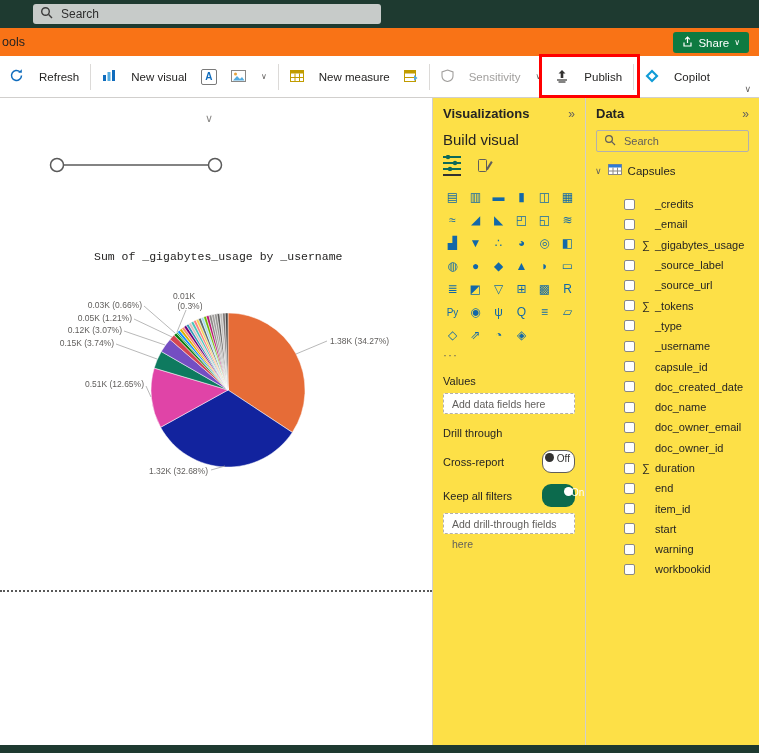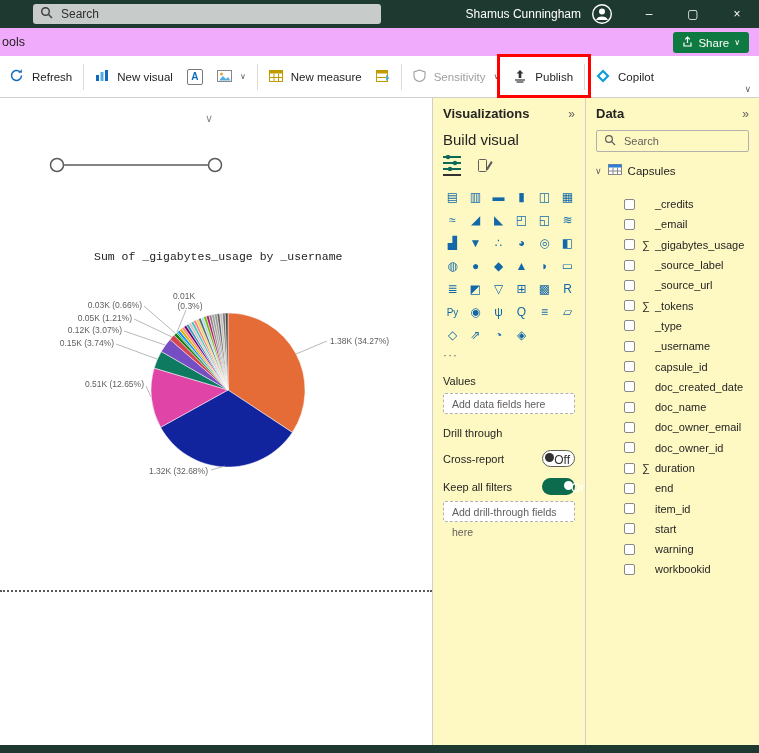--- a/index.html
+++ b/index.html
@@ -14,67 +14,67 @@
     background:var(--titlebar-bg,#1E3A30); color:#fff; }
   .tb-search { position:absolute; left:33px; top:4px; width:348px; height:20px;
     background:#C7CBC9; border-radius:3px; display:flex; align-items:center; gap:6px; padding:0 7px; }
   .tb-search input { flex:1; border:none; outline:none; background:transparent; font-size:12px; color:#1f1f1f; font-family:inherit; }
   .tb-search input::placeholder { color:#2e2e2e; }
   .tb-right { position:absolute; right:0; top:0; height:28px; display:flex; align-items:center; }
   .tb-user { font-size:12px; margin-right:10px; }
   .tb-avatar { width:22px; height:22px; margin-right:14px; display:inline-flex; }
   .win-btn { width:44px; height:28px; text-align:center; line-height:28px; font-size:12px; color:#fff; }
   
-  .menu-row { position:absolute; top:28px; left:0; right:0; height:28px; background:#f0abfc; }
+  .menu-row { position:absolute; top:28px; left:0; right:0; height:28px; background:#f97316; }
   .tools-cut { position:absolute; left:2px; top:7px; font-size:12.5px; color:#252423; }
   .share-btn { position:absolute; right:10px; top:4px; height:21px;
     background:var(--share-green,#0E7A41); color:#fff; border:none; border-radius:3px;
     font-size:11.5px; display:flex; align-items:center; gap:5px; padding:0 9px; font-family:inherit; }
   .share-chev { font-size:8px; }
   
   .ribbon { position:absolute; top:56px; left:0; right:0; height:42px; background:#fff;
     border-bottom:1px solid var(--pane-border,#D1CFCD); display:flex; align-items:center; padding-left:2px; }
-  .rbtn { display:flex; align-items:center; gap:8px; font-size:11.5px; color:#252423;
+  .rbtn { display:flex; align-items:center; gap:15px; font-size:11.5px; color:#252423;
     background:none; border:none; padding:5px 7px; font-family:inherit; white-space:nowrap; }
   .rbtn.disabled { color:#A19F9D;text-align:center; }
   .sep { width:1px; height:26px; background:#DCDAD8; margin:0 4px; flex:none; }
   .boxA { display:inline-block; width:16px; height:16px; border:1px solid #7A7A7A; border-radius:2px;
     font-size:10px; line-height:14px; text-align:center; color:#0F6CBD; font-weight:bold; }
   .chev { font-size:8px; color:#605E5C; }
   .publish-wrap { position:relative; }
   .red-box { position:absolute; left:-9px; top:-10px; right:-11px; bottom:-8px;
     border:3px solid var(--highlight-red,#FF0000); pointer-events:none; }
   .ribbon-collapse { position:absolute; right:8px; top:84px; font-size:9px; color:#605E5C; z-index:5; }
   
   .canvas { position:absolute; top:98px; left:0; width:432px; bottom:8px; background:#fff; }
   .chart-title { position:absolute; left:94px; top:152px; font-size:11.5px; color:#252423;font-family:Liberation Mono, monospace; }
   .canvas-svg { position:absolute; inset:0; }
   .dotted { position:absolute; top:492px; left:0; width:100%; border-top:2px dotted #595959; }
   
-  .pane { position:absolute; top:98px; bottom:8px; background:#fef9c3;
+  .pane { position:absolute; top:98px; bottom:8px; background:#fde047;
     border-left:1px solid var(--pane-border,#D1CFCD); font-size:11px; color:#252423; }
   .pane-header { display:flex; justify-content:space-between; align-items:center;
     padding:8px 10px 0 10px; font-size:13px; font-weight:bold; }
   .collapse { font-size:12px; color:#605E5C; font-weight:normal; }
   
   .viz-pane { left:432px; width:153px; padding:0 0 0 0; }
   .viz-inner { padding:0 10px; }
   .build-label { margin-top:10px; font-size:15px; }
   .tabs { display:flex; gap:16px; margin-top:7px; align-items:flex-end; }
   .tab { padding-bottom:3px; display:inline-flex; }
   .tab.selected { border-bottom:2px solid #323130; }
   .vgrid { display:flex; flex-wrap:wrap; width:140px; margin-top:13px; column-gap:4px; row-gap:6px; }
   .vicon { width:19px; height:17px; font-size:12px; line-height:17px; text-align:center;
     color:var(--icon-blue,#1268A8); overflow:hidden; }
   .more { margin-top:4px; font-size:12px; color:#605E5C; letter-spacing:1px; }
   .section-label { margin-top:13px; }
   .well { margin-top:6px; border:1px dashed #B3B0AD; border-radius:2px; height:21px; line-height:20px;
     padding-left:8px; color:#605E5C; font-size:10.5px; background:#fff; }
   .toggle-row { display:flex; justify-content:space-between; align-items:center; margin-top:11px; }
-  .toggle { width:33px; height:17px; border-radius:9px; position:relative; font-size:12px; flex:none; }
+  .toggle { width:33px; height:23px; border-radius:9px; position:relative; font-size:10px; flex:none; }
   .toggle.off { border:1px solid #605E5C; color:#323130; background:#fff; }
   .toggle.off .dot { position:absolute; left:2px; top:2px; width:9px; height:9px; border-radius:50%; background:#323130; }
   .toggle.off .t-label { position:absolute; right:4px; top:2px; }
   .toggle.on { background:var(--toggle-on,#0C6A4D); color:#fff; }
   .toggle.on .dot { position:absolute; right:2px; top:3px; width:9px; height:9px; border-radius:50%; background:#fff; }
   .toggle.on .t-label { position:absolute; left:5px; top:3px;margin-left:24px; }
   
   .data-pane { left:585px; right:0; }
   .search-box { margin:9px 10px 0 10px; height:22px; border:1px solid #B3B0AD; border-radius:2px;
     display:flex; align-items:center; gap:6px; padding:0 7px; }
@@ -96,33 +96,20 @@
 
 <div class="titlebar">
   <div class="tb-search">
     <span>
       <svg width="13" height="13">
           <circle cx="5.5" cy="5.5" r="3.8" fill="none" stroke="#3C3C3C" stroke-width="1.4"></circle>
           <line x1="8.6" y1="8.6" x2="12" y2="12" stroke="#3C3C3C" stroke-width="1.4"></line>
         </svg>
     </span>
     <input placeholder="Search" style="">
-  </div>
-  <div class="tb-right">
-    <span class="tb-user">Shamus Cunningham</span>
-    <span class="tb-avatar">
-      <svg width="22" height="22">
-          <circle cx="11" cy="11" r="9.3" fill="none" stroke="#fff" stroke-width="1.4"></circle>
-          <circle cx="11" cy="8.5" r="3" fill="#fff"></circle>
-          <path d="M5 17 a6.5 5.5 0 0 1 12 0 Z" fill="#fff"></path>
-        </svg>
-    </span>
-    <span class="win-btn">–</span>
-    <span class="win-btn">▢</span>
-    <span class="win-btn">×</span>
   </div>
 </div>
 
 <div class="menu-row">
   <span class="tools-cut">ools</span>
   <button class="share-btn">
     <span>
       <svg width="11" height="11">
           <path d="M2 6.5 v3.5 h7 V6.5" fill="none" stroke="#fff" stroke-width="1.2"></path>
           <line x1="5.5" y1="1.5" x2="5.5" y2="7" stroke="#fff" stroke-width="1.2"></line>

